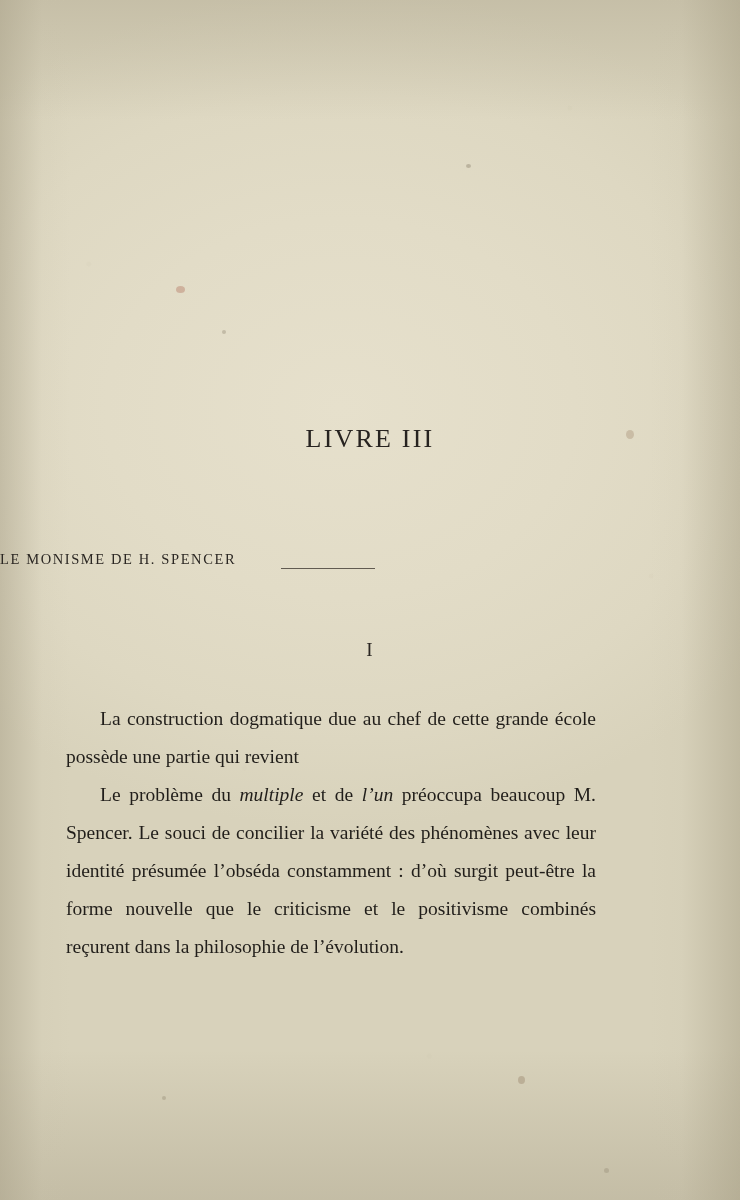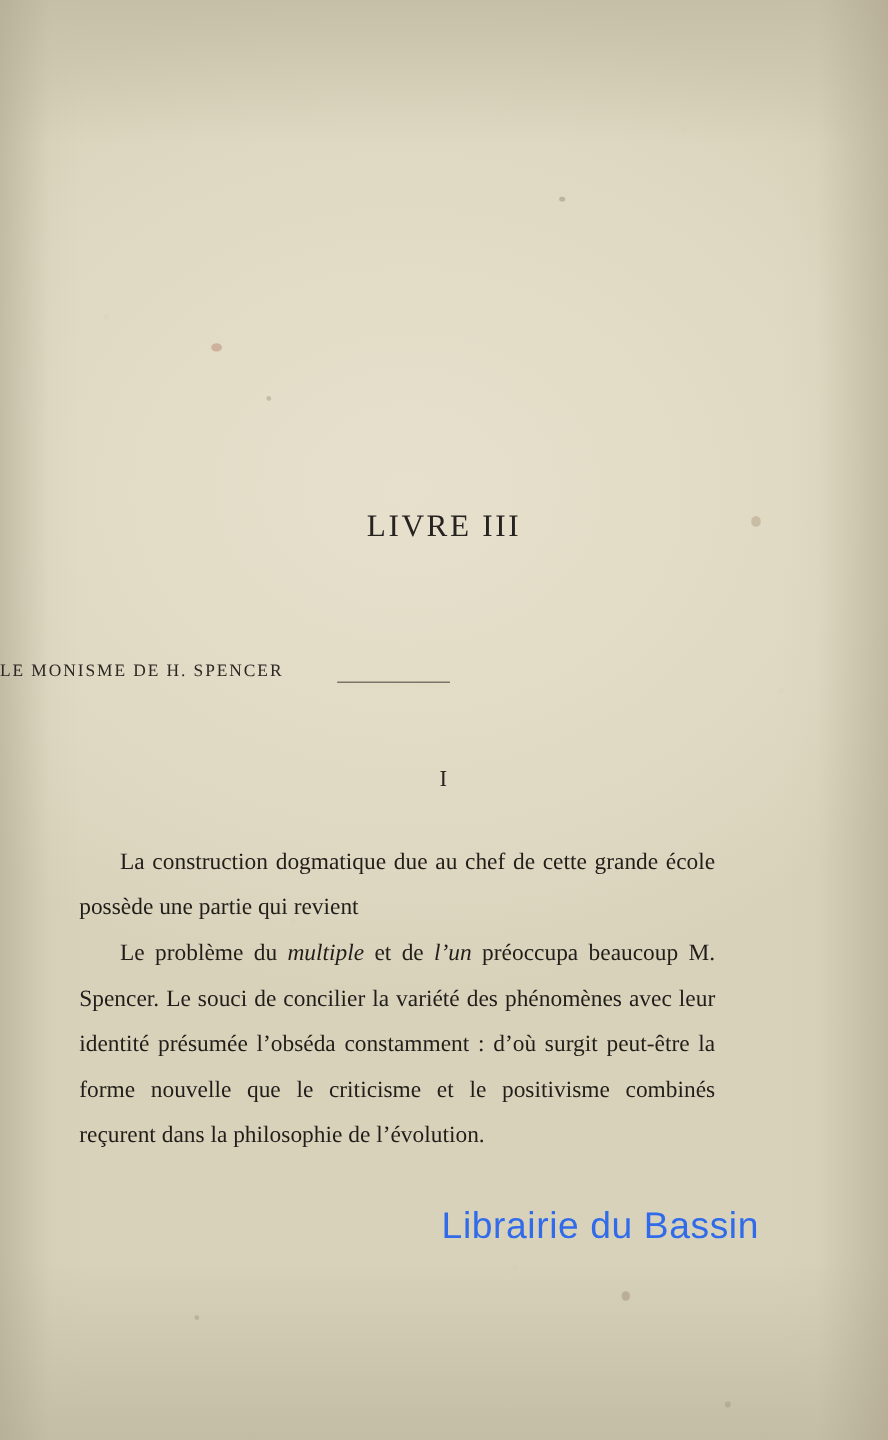--- a/index.html
+++ b/index.html
@@ -173,16 +173,15 @@
 
     <div class="rule"></div>
 
     <div class="section-number">I</div>
 
     <div class="body-text">
       <p>La construction dogmatique due au chef de cette grande école possède une partie qui revient</p>
       <p><span>Le problème du </span><em>multiple</em><span> et de </span><em>l’un</em><span> préoccupa beaucoup M. Spencer. Le souci de concilier la variété des phénomènes avec leur identité présumée l’obséda constamment : d’où surgit peut-être la forme nouvelle que le criticisme et le positivisme combinés reçurent dans la philosophie de l’évolution.</span></p>
     </div>
 
-    <div class="watermark">Librairie du Bassin</div>
 
   </div>
 </div>
 
 </body></html>

